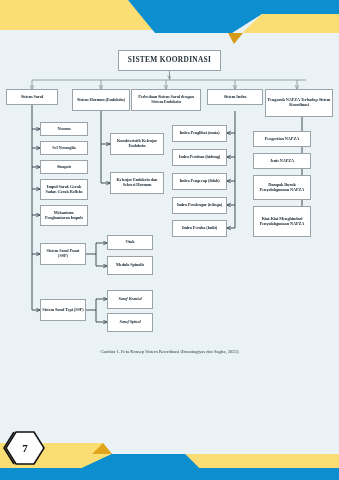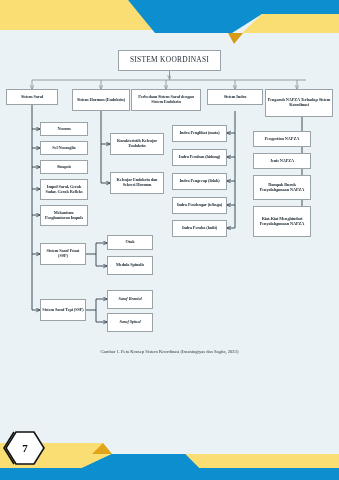--- a/index.html
+++ b/index.html
@@ -26,21 +26,21 @@
     border:1px solid #9aa3a8;
     box-sizing:border-box;
     display:flex;align-items:center;justify-content:center;
     text-align:center;
     color:#1d2a33;
     font-family:"Liberation Serif", serif;
     line-height:1.12;
     letter-spacing:-0.1px;
     padding:1px 1px;
   }
-  .box.title{font-size:7.4px;font-weight:400;letter-spacing:.3px;}
+  .box.title{font-size:7.4px;font-weight:700;letter-spacing:.3px;}
   .box.lvl1{font-size:4.3px;font-weight:700;}
   .box.lvl2{font-size:4.3px;font-weight:700;}
   .box.lvl3{font-size:4.3px;font-weight:700;font-style:italic;}
 
   .caption{
     position:absolute;left:0;top:349px;width:339px;
     text-align:center;font-size:4.6px;color:#2b3a45;
     font-family:"Liberation Serif", serif;
   }
 

